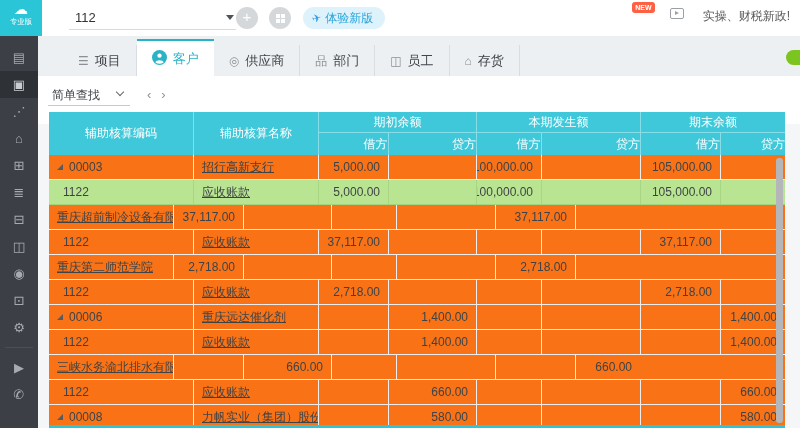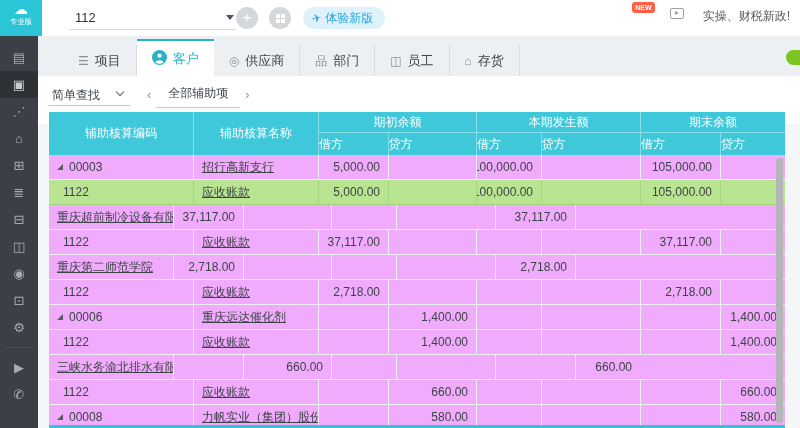--- a/index.html
+++ b/index.html
@@ -56,28 +56,28 @@
   .aux-label{border-bottom:1px solid #c6cacd;padding:3px 12px 5px;cursor:pointer}
 
   
   .tablewrap{position:absolute;left:11px;top:76px;width:745px;bottom:0;overflow:hidden}
   .thead{display:flex;width:736px;height:43px;background:#3ec8da;color:#fff;font-size:12px}
   .th-flat{display:flex;align-items:center;justify-content:center;border-right:1px solid rgba(255,255,255,.38)}
   .th-group{display:flex;flex-direction:column;border-right:1px solid rgba(255,255,255,.38)}
   .th-group:last-child{border-right:none}
   .g-label{height:21px;line-height:21px;text-align:center;border-bottom:1px solid rgba(255,255,255,.38)}
   .g-sub{display:flex;height:22px}
-  .g-sub .sub{line-height:22px;text-align:left}
+  .g-sub .sub{line-height:22px;text-align:right}
   .g-sub .sub:first-child{border-right:1px solid rgba(255,255,255,.38)}
 
   .w-code{width:145px}.w-name{width:125px}
   .w-c1{width:70px}.w-c2{width:88px}.w-c3{width:65px}.w-c4{width:99px}.w-c5{width:80px}.w-c6{width:64px}
   .w-g1{width:158px}.w-g2{width:164px}.w-g3{width:144px}
 
-  .trow{display:flex;width:736px;height:25px;background:#f0abfc;border-bottom:1px solid #ebedee;font-size:12px;color:#3e4347;cursor:pointer}
+  .trow{display:flex;width:736px;height:25px;background:#f97316;border-bottom:1px solid #ebedee;font-size:12px;color:#3e4347;cursor:pointer}
   .trow>div{display:flex;align-items:center;border-right:1px solid #eceeef;overflow:hidden;white-space:nowrap}
   .trow>div:last-child{border-right:none}
   .cell-code{padding-left:8px;gap:6px}
   .cell-code.child{padding-left:14px}
   .tri{width:0;height:0;border-left:6px solid transparent;border-bottom:6px solid #565b60;flex:none}
   .cell-name{padding-left:8px}
   .cell-name span{text-decoration:underline}
   .num{justify-content:flex-end;padding-right:8px}
   .trow.highlight{background:#b9e593;border-bottom-color:#a3d37d}
   .trow.highlight>div{border-right-color:#a9d685}
@@ -189,21 +189,20 @@
       <div class="toggle"></div>
     </div>
 
     <div class="filterbar">
       <div class="search-mode">
         <span class="txt">简单查找</span>
         <span class="chev-down"></span>
       </div>
       <div class="aux-nav">
         <span class="chev">‹</span>
-        <span class="aux-label">全部辅助项</span>
         <span class="chev">›</span>
       </div>
     </div>
 
     <div class="tablewrap">
       <div class="thead">
         <div class="th-flat w-code">辅助核算编码</div>
         <div class="th-flat w-name">辅助核算名称</div>
         <div class="th-group w-g1">
           <div class="g-label">期初余额</div>

